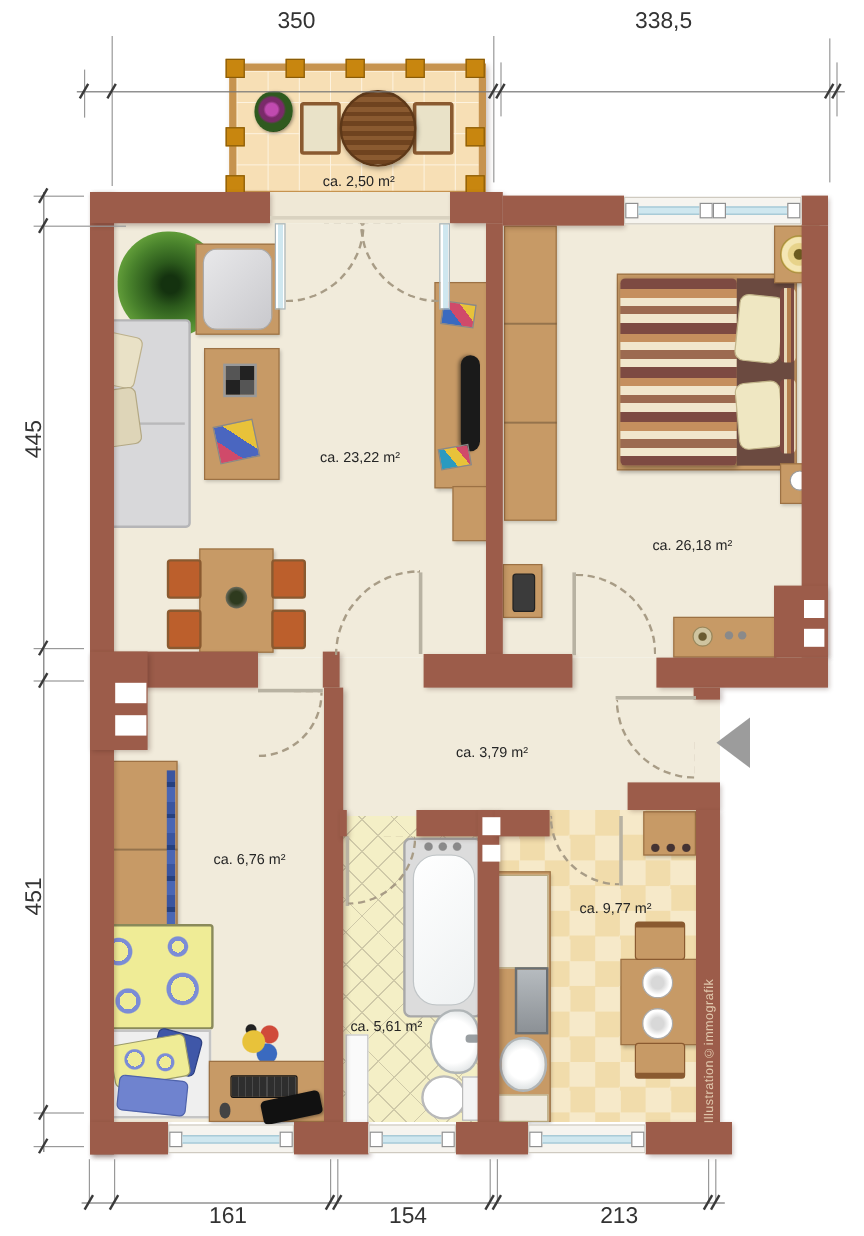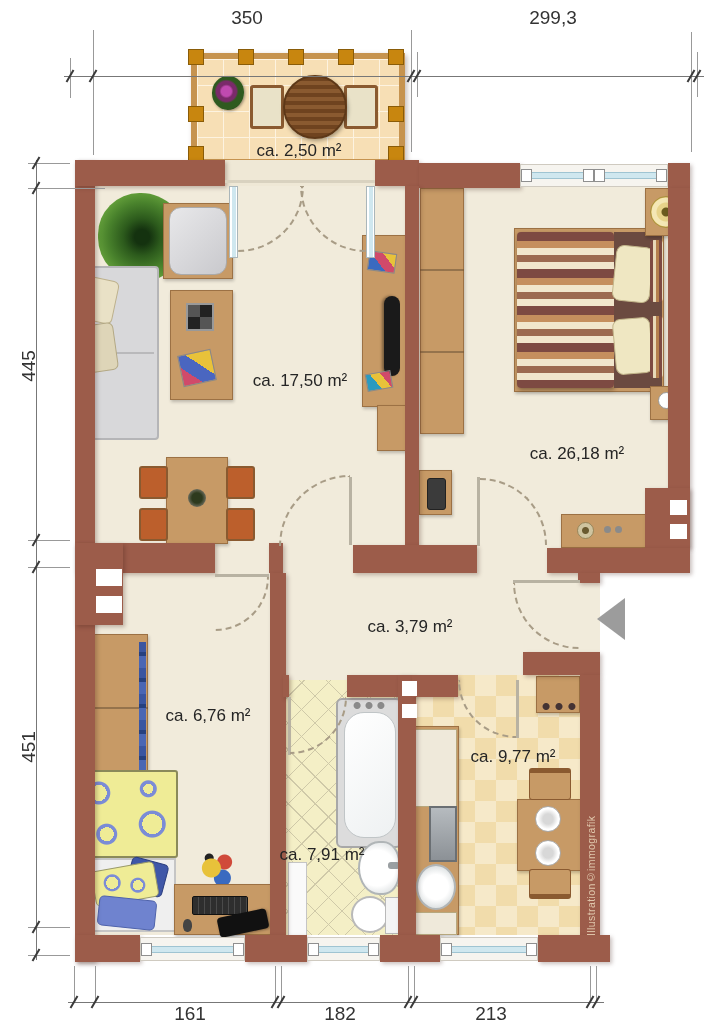--- a/index.html
+++ b/index.html
@@ -12,21 +12,21 @@
   .wood{position:absolute;background:#c79a66;border:1px solid rgba(120,80,40,.55);box-sizing:border-box;box-shadow:1px 2px 3px rgba(0,0,0,.22);}
   .window{position:absolute;background:#f6f4ef;border:1px solid #cfcac0;box-sizing:border-box;display:flex;align-items:center;}
   .window .glass{flex:1;height:5px;background:#cfe7ef;border-top:1px solid #9fc4d2;border-bottom:1px solid #9fc4d2;}
   .window .handle{width:11px;height:13px;background:#fff;border:1px solid #8f8f8f;box-sizing:border-box;}
   .leaf{position:absolute;background:#b8b2a2;}
   .qarc{position:absolute;box-sizing:border-box;}
   .qarc.br{border-right:2px dashed #a89c86;border-bottom:2px dashed #a89c86;border-bottom-right-radius:100%;}
   .qarc.bl{border-left:2px dashed #a89c86;border-bottom:2px dashed #a89c86;border-bottom-left-radius:100%;}
   .qarc.tl{border-left:2px dashed #a89c86;border-top:2px dashed #a89c86;border-top-left-radius:100%;}
   .qarc.tr{border-right:2px dashed #a89c86;border-top:2px dashed #a89c86;border-top-right-radius:100%;}
-  .room-label{position:absolute;transform:translate(-50%,-50%);font-size:17px;color:#252525;white-space:nowrap;}
+  .room-label{position:absolute;transform:translate(-50%,-50%);font-size:12px;color:#252525;white-space:nowrap;}
   .dim-label{position:absolute;transform:translate(-50%,-50%);font-size:19px;color:#333;white-space:nowrap;}
   .dim-label.vert{transform:translate(-50%,-50%) rotate(-90deg);}
   .dim-line{position:absolute;background:#777;}
   .ext-line{position:absolute;background:#999;}
   .tick{position:absolute;width:14px;height:2px;background:#3a3a3a;transform:rotate(-60deg);}
   .arrow-left{position:absolute;width:0;height:0;border-top:21px solid transparent;border-bottom:21px solid transparent;border-right:28px solid #9c9c9c;}
   .watermark{position:absolute;writing-mode:vertical-rl;transform:rotate(180deg);font-size:10.5px;color:#e0c7ac;letter-spacing:.4px;}
   .cream{background:#e9e1c6;border:1px solid #b7a87e;}
 </style>
 </head>
@@ -207,42 +207,42 @@
   <div class="qarc br" style="left:290px;top:697px;width:57px;height:57px;"></div>
 
   <div class="leaf" style="left:516px;top:680px;width:3px;height:58px;"></div>
   <div class="qarc bl" style="left:458px;top:680px;width:58px;height:58px;"></div>
 
   <div class="leaf" style="left:513px;top:580px;width:67px;height:3px;"></div>
   <div class="qarc bl" style="left:513px;top:583px;width:66px;height:66px;"></div>
   <div class="arrow-left" style="left:597px;top:598px;"></div>
 
   <div class="room-label" style="left:299px;top:151px;">ca. 2,50 m²</div>
-  <div class="room-label" style="left:300px;top:381px;">ca. 17,50 m²</div>
+  <div class="room-label" style="left:300px;top:381px;">ca. 23,22 m²</div>
   <div class="room-label" style="left:577px;top:454px;">ca. 26,18 m²</div>
   <div class="room-label" style="left:410px;top:627px;">ca. 3,79 m²</div>
   <div class="room-label" style="left:208px;top:716px;">ca. 6,76 m²</div>
-  <div class="room-label" style="left:322px;top:855px;">ca. 7,91 m²</div>
+  <div class="room-label" style="left:322px;top:855px;">ca. 5,61 m²</div>
   <div class="room-label" style="left:513px;top:757px;">ca. 9,77 m²</div>
 
   <div class="dim-line" style="left:64px;top:76px;width:640px;height:1px;"></div>
   <div class="ext-line" style="left:70px;top:58px;width:1px;height:40px;"></div>
   <div class="ext-line" style="left:93px;top:30px;width:1px;height:125px;"></div>
   <div class="ext-line" style="left:411px;top:30px;width:1px;height:122px;"></div>
   <div class="ext-line" style="left:417px;top:52px;width:1px;height:45px;"></div>
   <div class="ext-line" style="left:691px;top:32px;width:1px;height:120px;"></div>
   <div class="ext-line" style="left:697px;top:52px;width:1px;height:45px;"></div>
   <div class="tick" style="left:63px;top:75px;"></div>
   <div class="tick" style="left:86px;top:75px;"></div>
   <div class="tick" style="left:404px;top:75px;"></div>
   <div class="tick" style="left:410px;top:75px;"></div>
   <div class="tick" style="left:684px;top:75px;"></div>
   <div class="tick" style="left:690px;top:75px;"></div>
   <div class="dim-label" style="left:247px;top:18px;">350</div>
-  <div class="dim-label" style="left:553px;top:18px;">299,3</div>
+  <div class="dim-label" style="left:553px;top:18px;">338,5</div>
 
   <div class="dim-line" style="left:36px;top:160px;width:1px;height:800px;"></div>
   <div class="ext-line" style="left:28px;top:163px;width:42px;height:1px;"></div>
   <div class="ext-line" style="left:28px;top:188px;width:77px;height:1px;"></div>
   <div class="ext-line" style="left:28px;top:540px;width:42px;height:1px;"></div>
   <div class="ext-line" style="left:28px;top:567px;width:42px;height:1px;"></div>
   <div class="ext-line" style="left:28px;top:927px;width:42px;height:1px;"></div>
   <div class="ext-line" style="left:28px;top:955px;width:42px;height:1px;"></div>
   <div class="tick" style="left:29px;top:162px;"></div>
   <div class="tick" style="left:29px;top:187px;"></div>
@@ -264,18 +264,18 @@
   <div class="ext-line" style="left:596px;top:966px;width:1px;height:36px;"></div>
   <div class="tick" style="left:67px;top:1001px;"></div>
   <div class="tick" style="left:88px;top:1001px;"></div>
   <div class="tick" style="left:268px;top:1001px;"></div>
   <div class="tick" style="left:274px;top:1001px;"></div>
   <div class="tick" style="left:401px;top:1001px;"></div>
   <div class="tick" style="left:407px;top:1001px;"></div>
   <div class="tick" style="left:583px;top:1001px;"></div>
   <div class="tick" style="left:589px;top:1001px;"></div>
   <div class="dim-label" style="left:190px;top:1014px;">161</div>
-  <div class="dim-label" style="left:340px;top:1014px;">182</div>
-  <div class="dim-label" style="left:491px;top:1014px;">213</div>
+  <div class="dim-label" style="left:340px;top:1014px;">154</div>
+  <div class="dim-label" style="left:516px;top:1014px;">213</div>
 
   <div class="watermark" style="left:585px;top:768px;height:168px;">Illustration©immografik</div>
 
 </div>
 
 </body></html>

